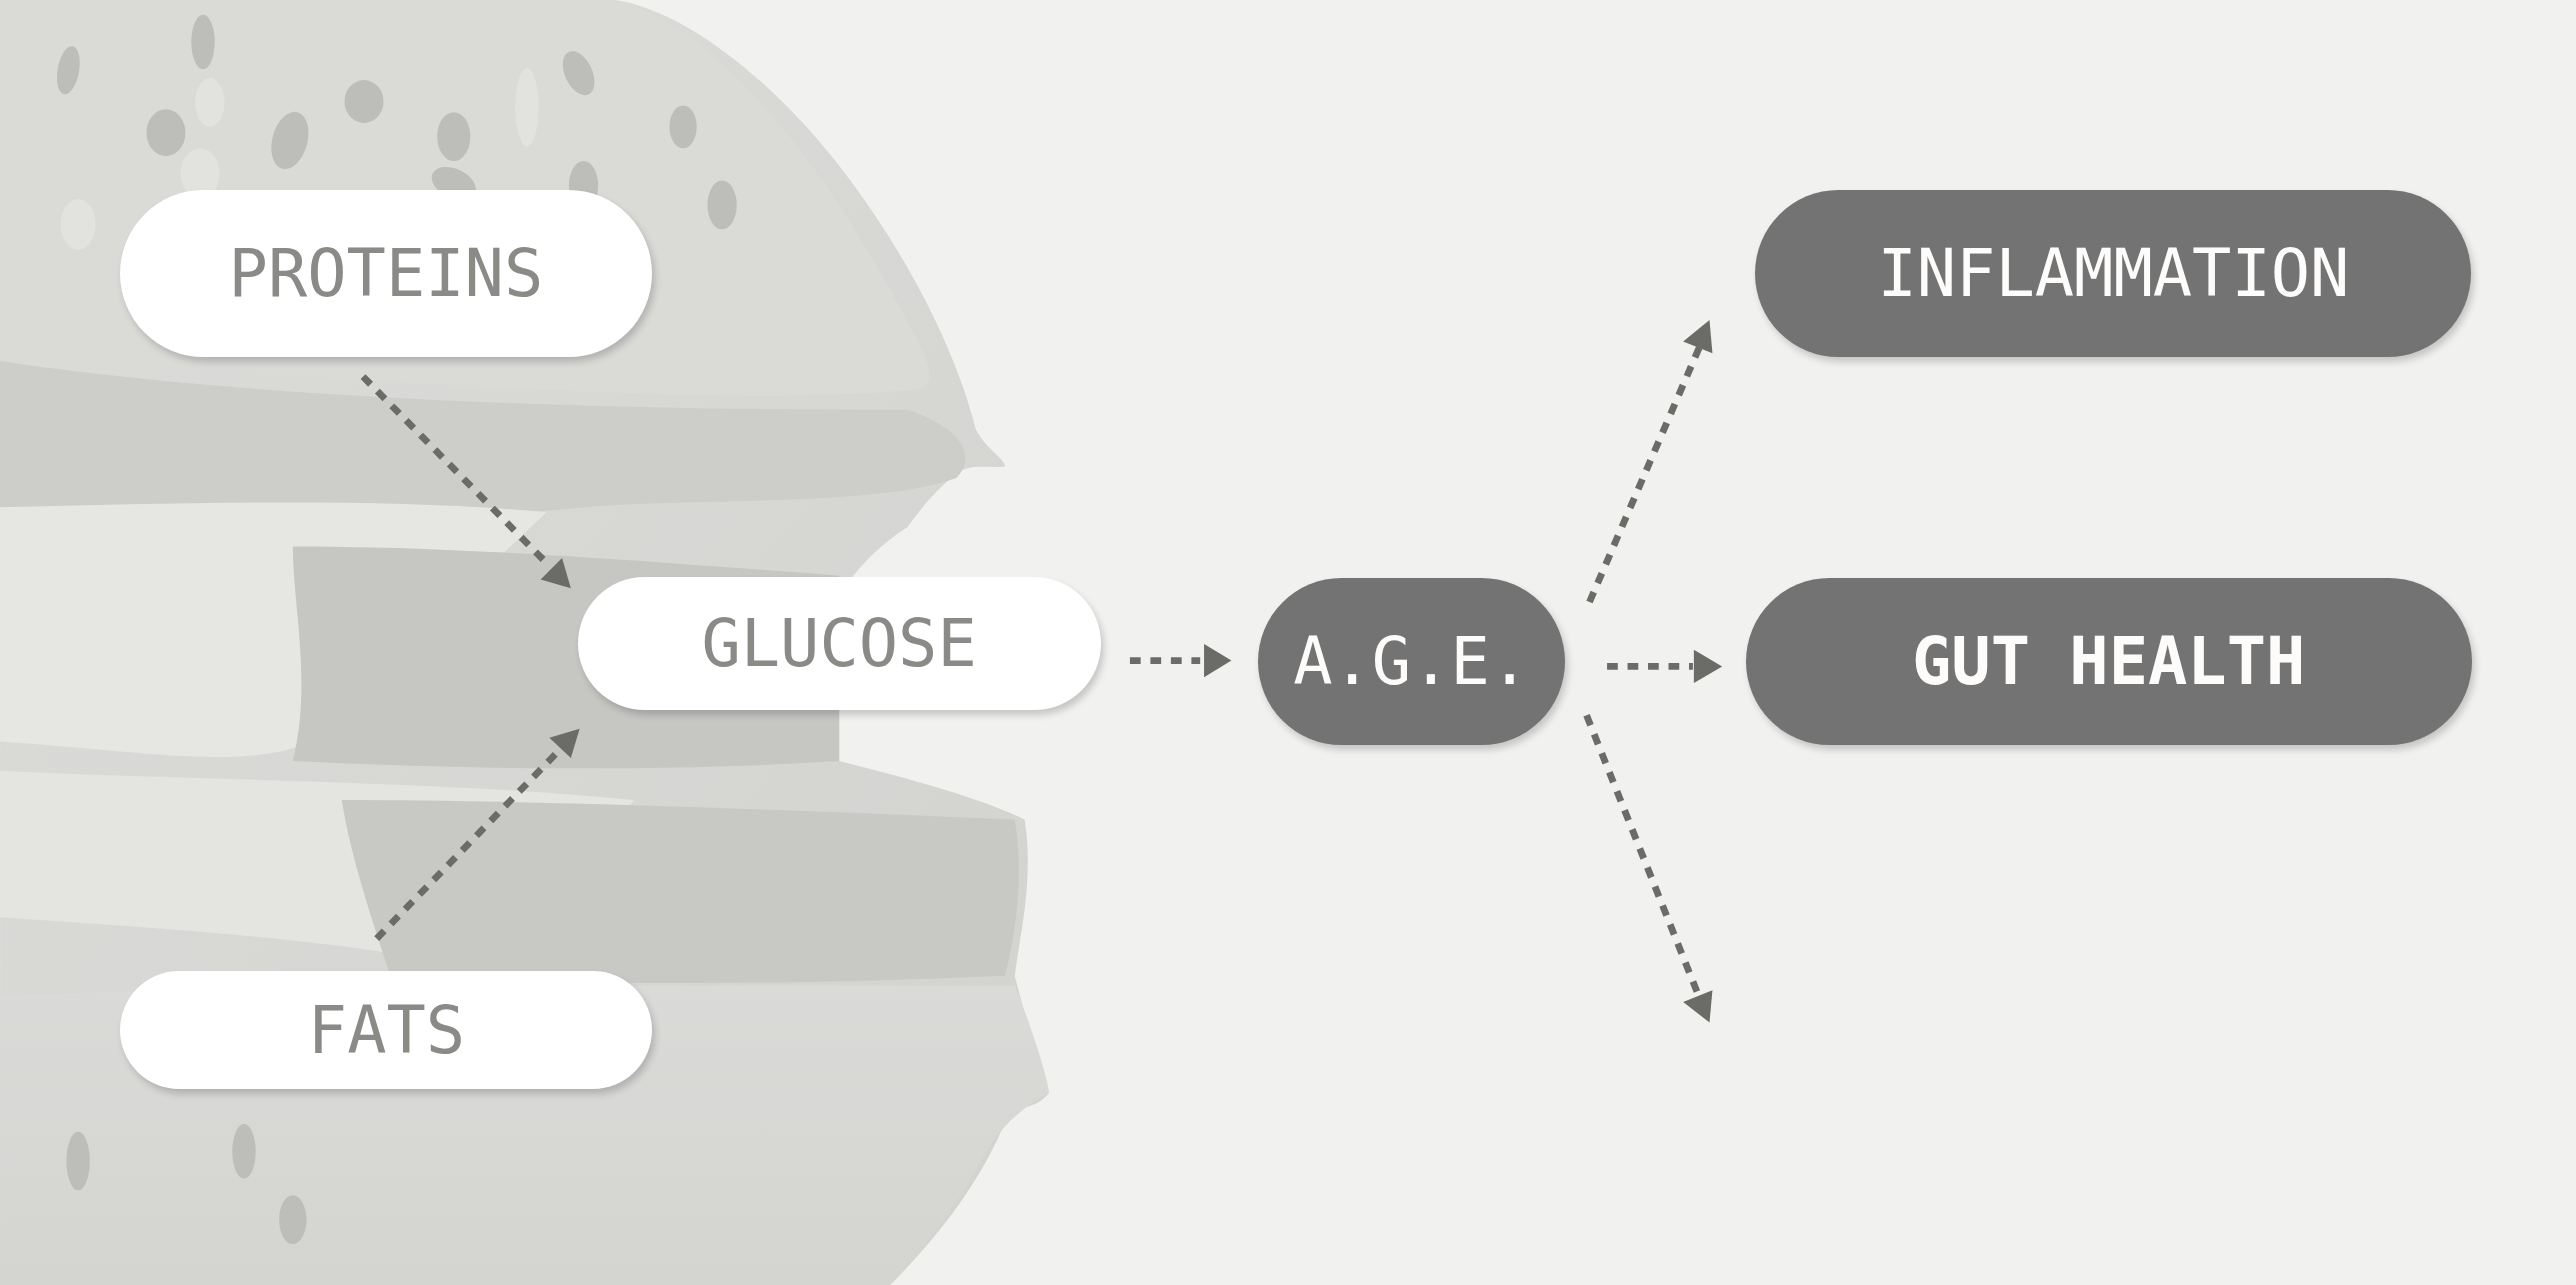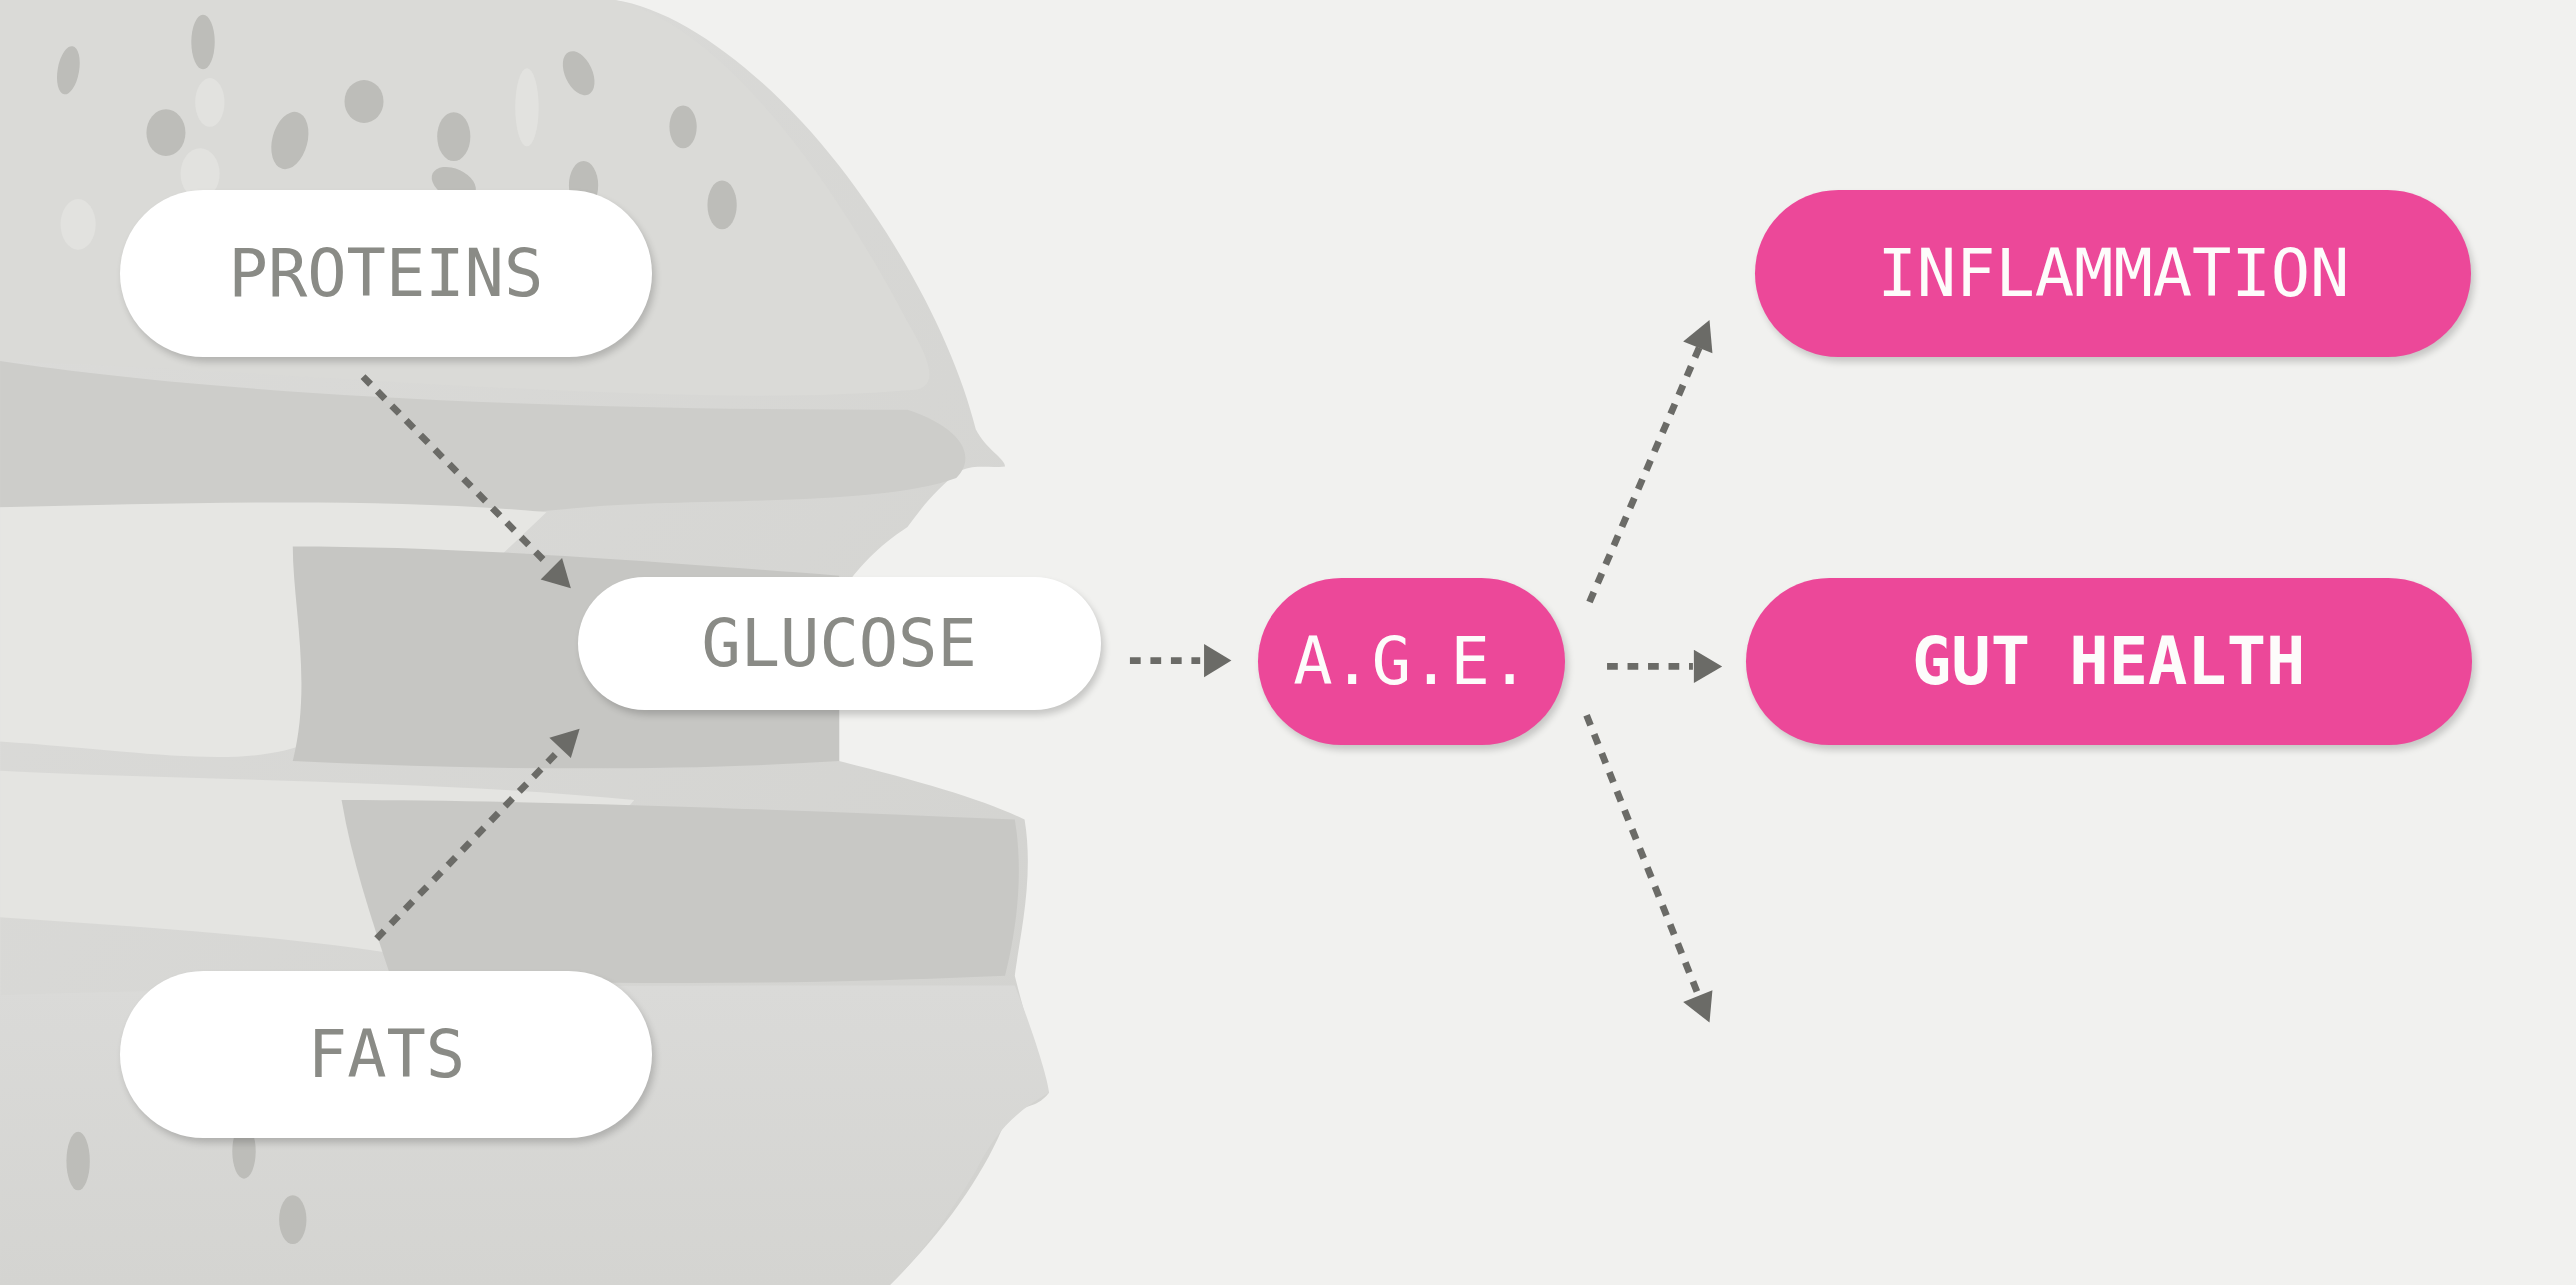--- a/index.html
+++ b/index.html
@@ -43,21 +43,21 @@
       letter-spacing: 0px;
       white-space: nowrap;
       box-shadow: 2.9px 4.9px 7.8px rgba(0,0,0,0.18);
       cursor: pointer;
     }
     .pill.white {
       background: #ffffff;
       color: #8a8b86;
     }
     .pill.coral {
-      background: #ec4899;
+      background: #737373;
       color: #fdfcfb;
     }
     .pill .label {
       display: inline-block;
       transform: scaleX(0.99);
     }
   </style>
 </head>
 <body>
 
@@ -146,21 +146,21 @@
       <polygon points="1752,328 1755,362 1725,350"></polygon>
       <polygon points="1765,683 1736,666 1736,700"></polygon>
       <polygon points="1752,1048 1725,1027 1755,1015"></polygon>
     </g>
   </svg>
 
   <div class="pill white" style="left:120px; top:190px; width:532px; height:167px;">
     <span class="label">PROTEINS</span>
   </div>
 
-  <div class="pill white" style="left:120px; top:971px; width:532px; height:167px;">
+  <div class="pill white" style="left:120px; top:971px; width:532px; height:118px;">
     <span class="label">FATS</span>
   </div>
 
   <div class="pill white" style="left:578px; top:577px; width:523px; height:133px;text-align:center;">
     <span class="label">GLUCOSE</span>
   </div>
 
   <div class="pill coral" style="left:1258px; top:578px; width:307px; height:167px;text-align:center;">
     <span class="label">A.G.E.</span>
   </div>

